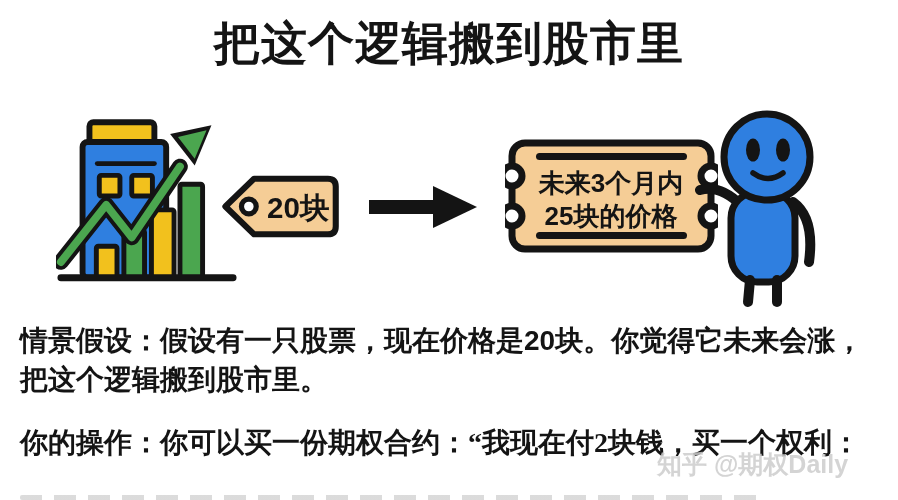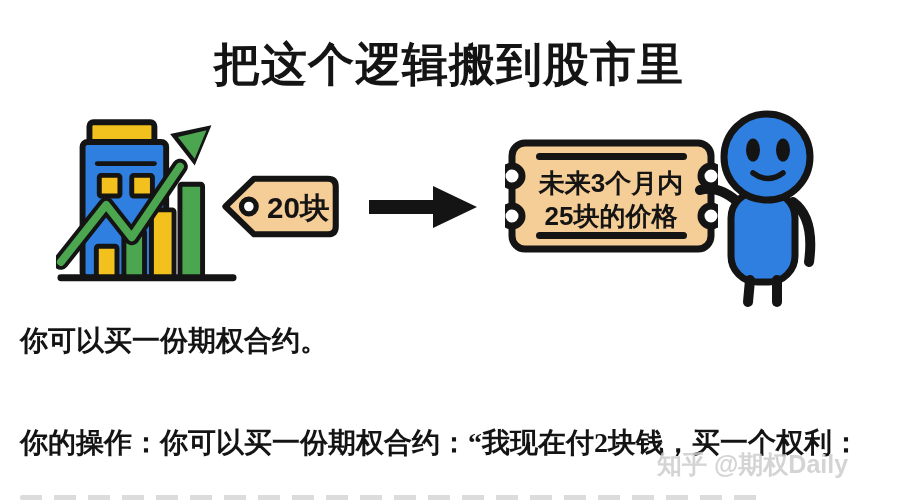--- a/index.html
+++ b/index.html
@@ -17,21 +17,20 @@
     position:relative;
     width:898px;height:500px;
     background:#ffffff;
     overflow:hidden;
   }
   .title{
     position:absolute;left:0;top:13px;width:898px;
     text-align:center;
     font-size:46px;font-weight:900;color:var(--ink);
     letter-spacing:1px;
-    margin-top:21px;
   }
   .fig{position:absolute;}
   .fig-building{left:56px;top:110px;}
   .fig-tag{left:219px;top:170px;}
   .fig-arrow{left:367px;top:184px;}
   .fig-ticket{left:505px;top:136px;}
   .fig-person{left:695px;top:100px;}
   .para{
     position:absolute;left:20px;width:868px;
     font-size:28px;line-height:39px;font-weight:900;
@@ -106,21 +105,22 @@
     <path d="M98 102 Q120 118 114 162" fill="none" stroke="var(--ink)" stroke-width="10" stroke-linecap="round"></path>
     <line x1="55" y1="180" x2="53" y2="202" stroke="var(--ink)" stroke-width="10" stroke-linecap="round"></line>
     <line x1="82" y1="180" x2="82" y2="202" stroke="var(--ink)" stroke-width="10" stroke-linecap="round"></line>
     <circle cx="72" cy="57" r="43" fill="var(--blue)" stroke="var(--ink)" stroke-width="7"></circle>
     <ellipse cx="58" cy="50" rx="7" ry="11.5" fill="var(--ink)"></ellipse>
     <ellipse cx="88" cy="50" rx="7" ry="11.5" fill="var(--ink)"></ellipse>
     <path d="M58 73 Q73 84 88 73" fill="none" stroke="var(--ink)" stroke-width="5.5" stroke-linecap="round"></path>
   </svg>
 
   <div class="para para-1">
-    <div>你可以买一份期权合约。</div>
+    <div>情景假设：假设有一只股票，现在价格是20块。你觉得它未来会涨，</div>
+    <div>把这个逻辑搬到股市里。</div>
   </div>
 
   <div class="para para-2">
     <div>你的操作：你可以买一份期权合约：“我现在付2块钱，买一个权利：</div>
   </div>
 
   <div class="watermark">知乎 @期权Daily</div>
 
   <div class="cropped-strip"></div>
 

